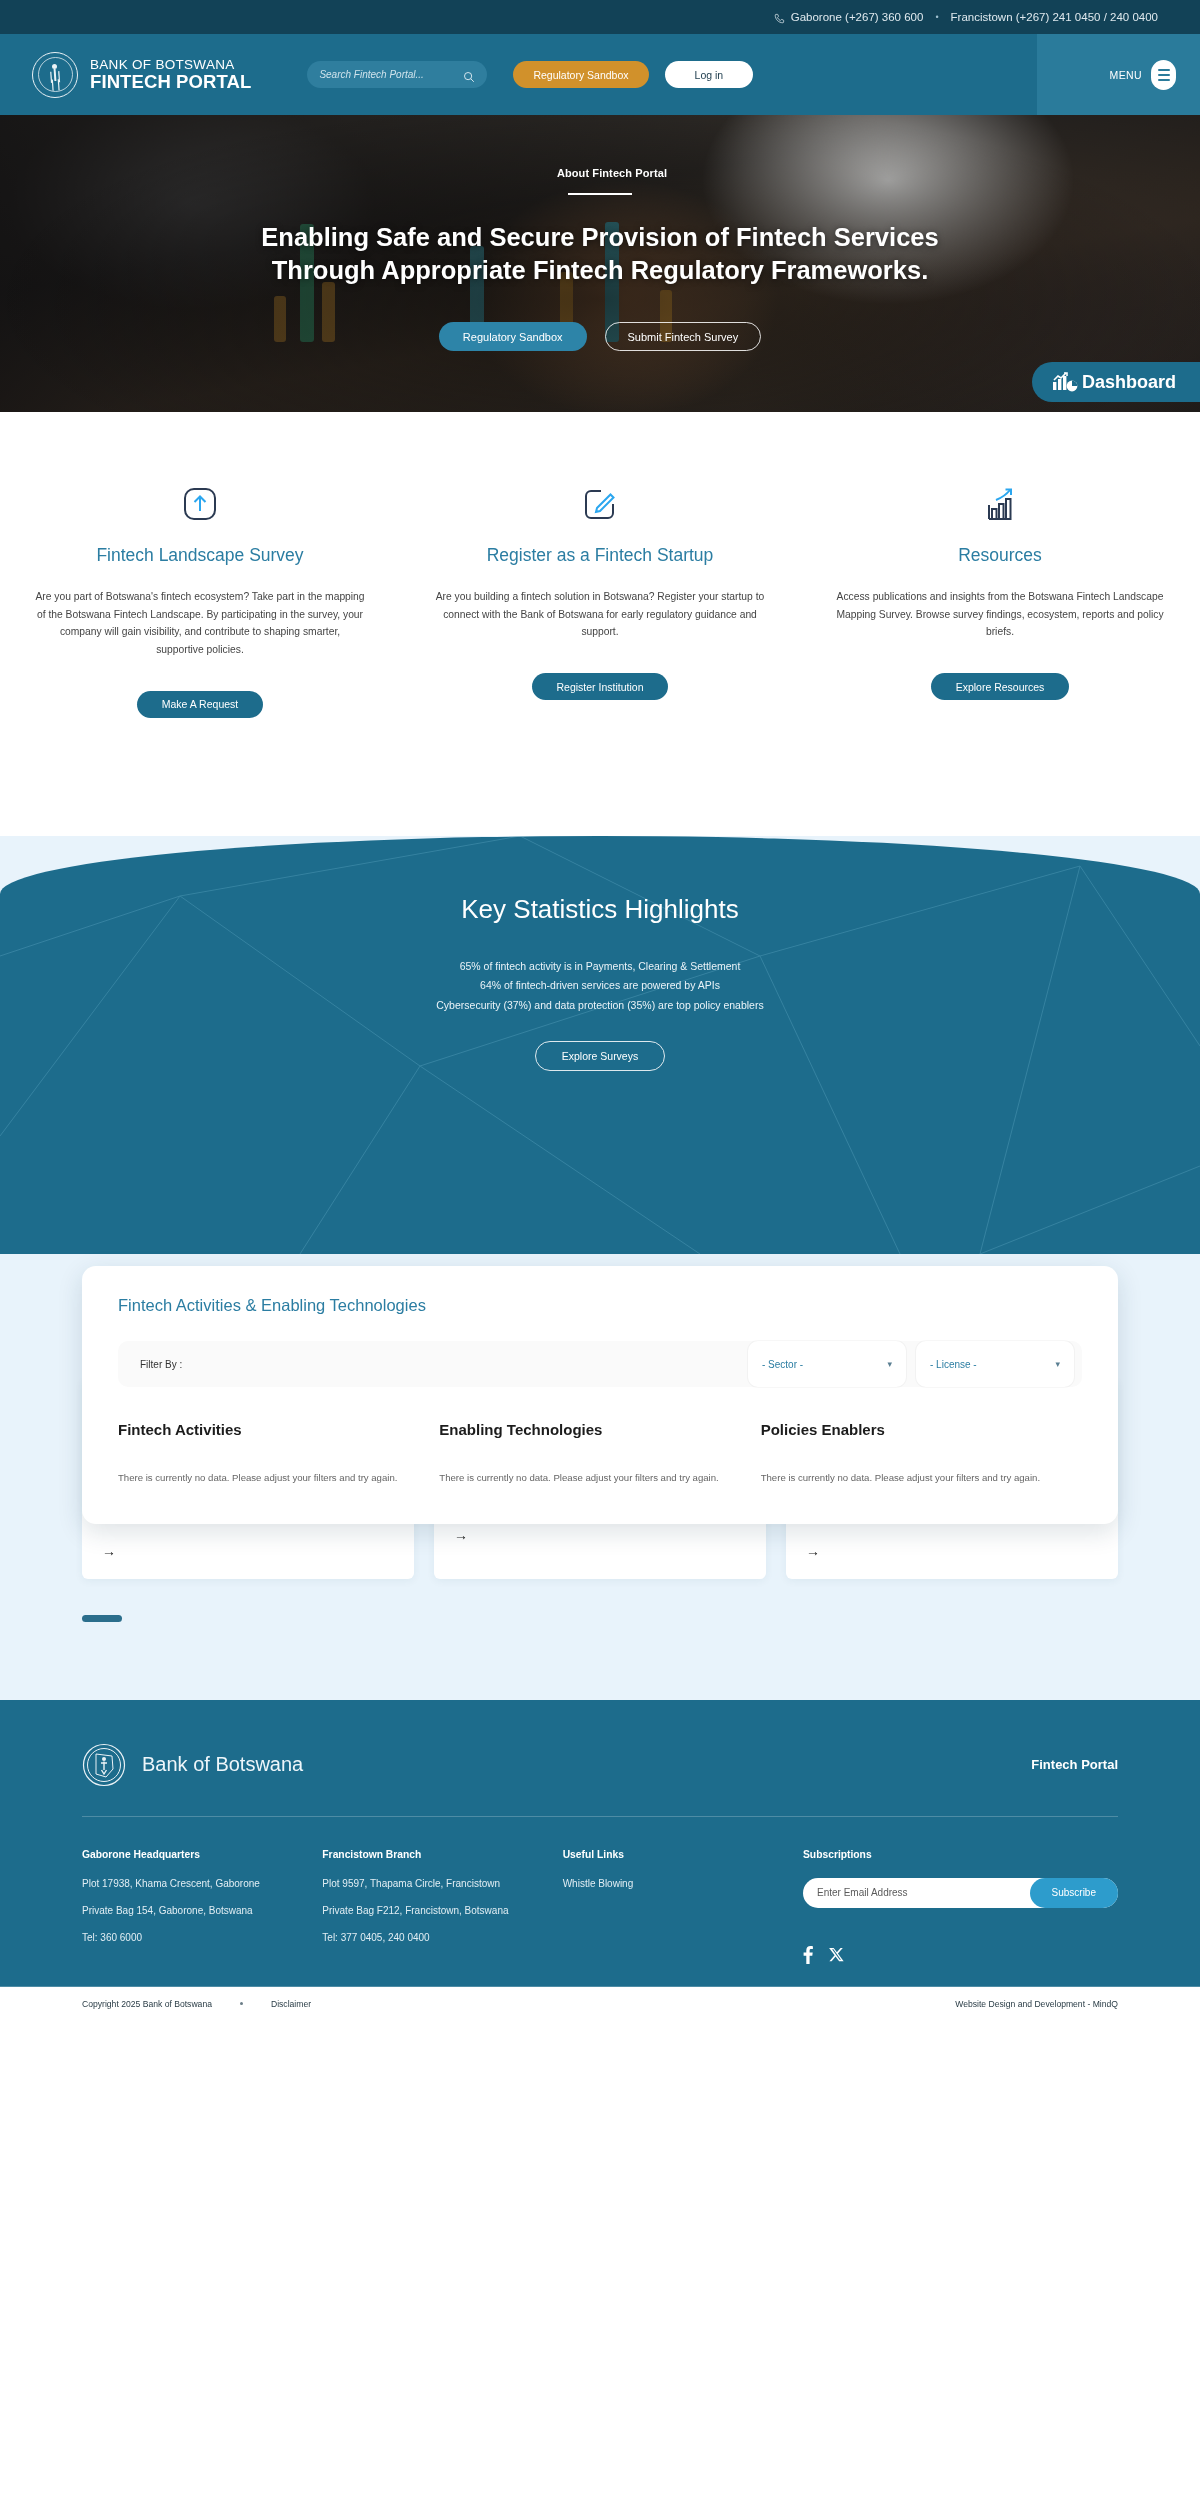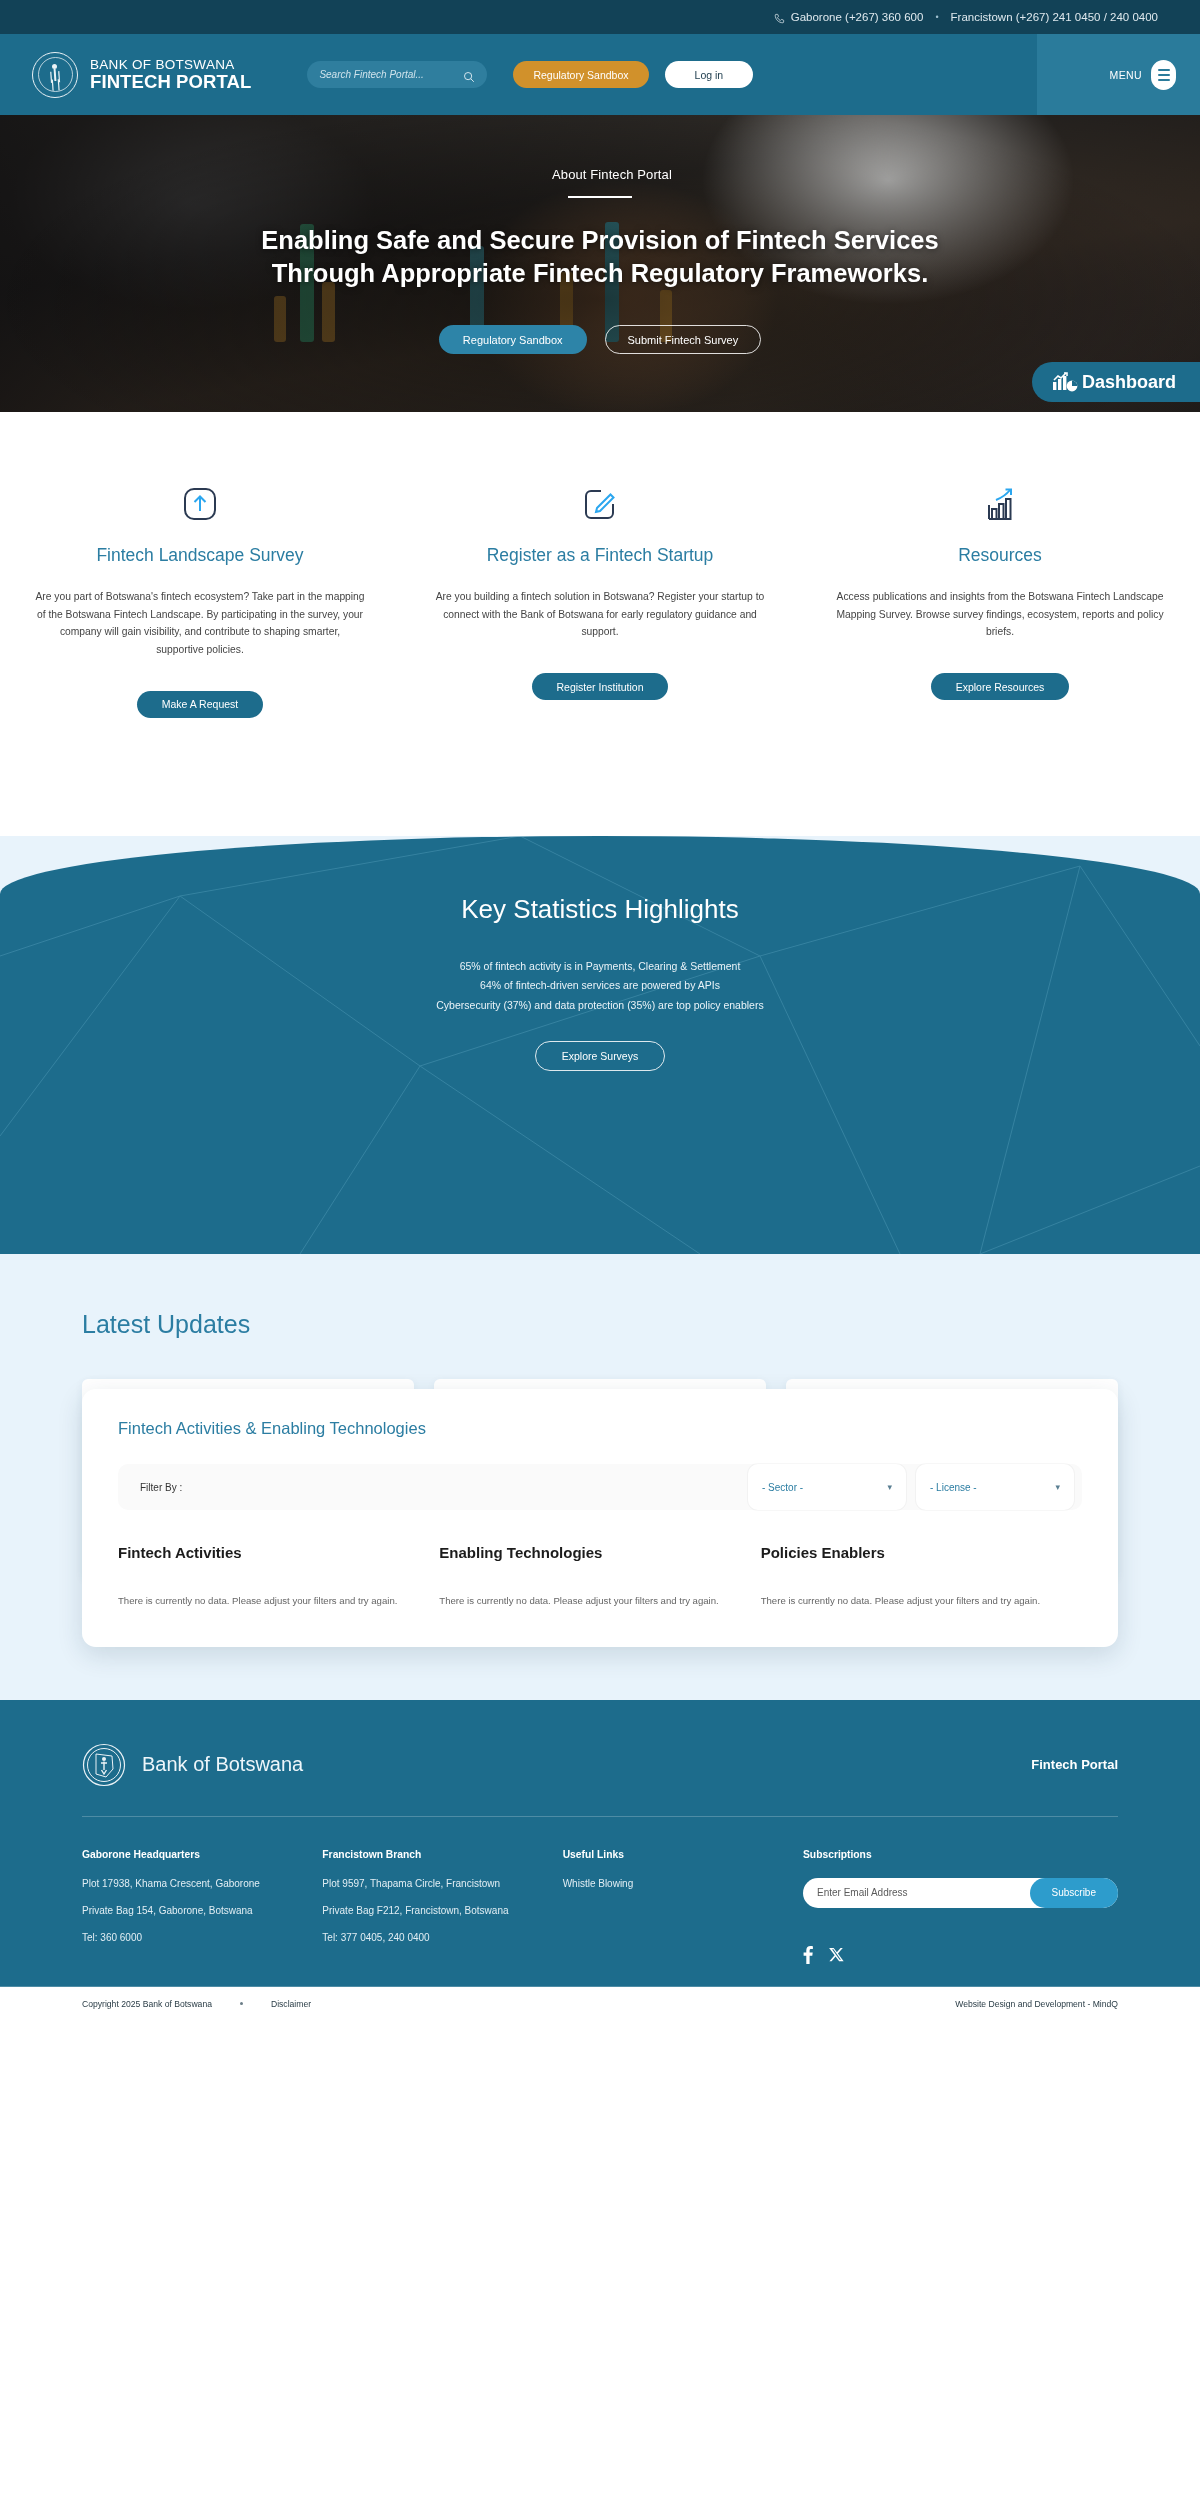--- a/index.html
+++ b/index.html
@@ -148,21 +148,21 @@
   }
   .hero-dark {
     position:absolute; inset:0;
     background: radial-gradient(ellipse 620px 200px at 50% 62%, rgba(0,0,0,.55), rgba(0,0,0,.18) 70%, transparent);
   }
   .hero-content {
     position: relative; z-index: 5;
     text-align: center; padding-top: 52px;
     color: #ffffff;
   }
-  .hero-eyebrow { font-size: 13px; font-weight: 400; letter-spacing: .1px; margin-left: 24px; }
+  .hero-eyebrow { font-size: 11px; font-weight: 700; letter-spacing: .1px; margin-left: 24px; }
   .hero-rule { width: 64px; height: 2px; background: #ffffff; margin: 14px auto 0; }
   .hero-title {
     margin-top: 26px;
     font-size: 25.5px; font-weight: 700; line-height: 1.28;
     text-shadow: 0 1px 6px rgba(0,0,0,.55);
   }
   .hero-btns { margin-top: 36px; display:flex; justify-content:center; gap: 18px; }
   .btn-hero-primary {
     background: #2d84a8; color:#fff; border:none; border-radius: 18px;
     height: 29px; padding: 0 24px; font-size: 11px; cursor:pointer;
@@ -219,21 +219,21 @@
   .stats-lines-text { margin-top: 32px; font-size: 10.5px; line-height: 1.86; color:#eaf3f8; }
   .btn-explore {
     margin-top: 26px;
     background: transparent; color:#fff; border: 1px solid rgba(255,255,255,.85);
     border-radius: 17px; height: 30px; padding: 0 26px; font-size: 10.5px; cursor:pointer;
     font-family:"Liberation Sans", sans-serif;
   }
 
   
   .fcard {
-    position: absolute; left: 82px; top: 1389px; z-index: 20;
+    position: absolute; left: 82px; top: 1266px; z-index: 20;
     width: 1036px;
     background: #ffffff;
     border-radius: 14px;
     box-shadow: 0 8px 26px rgba(13,50,70,.14);
     padding: 30px 36px 38px;
   }
   .fcard-title { color:#2b7da2; font-size: 16.5px; margin-bottom: 26px; font-weight: 400; }
   .filter-row {
     background: #fafafa;
     border-radius: 10px;

